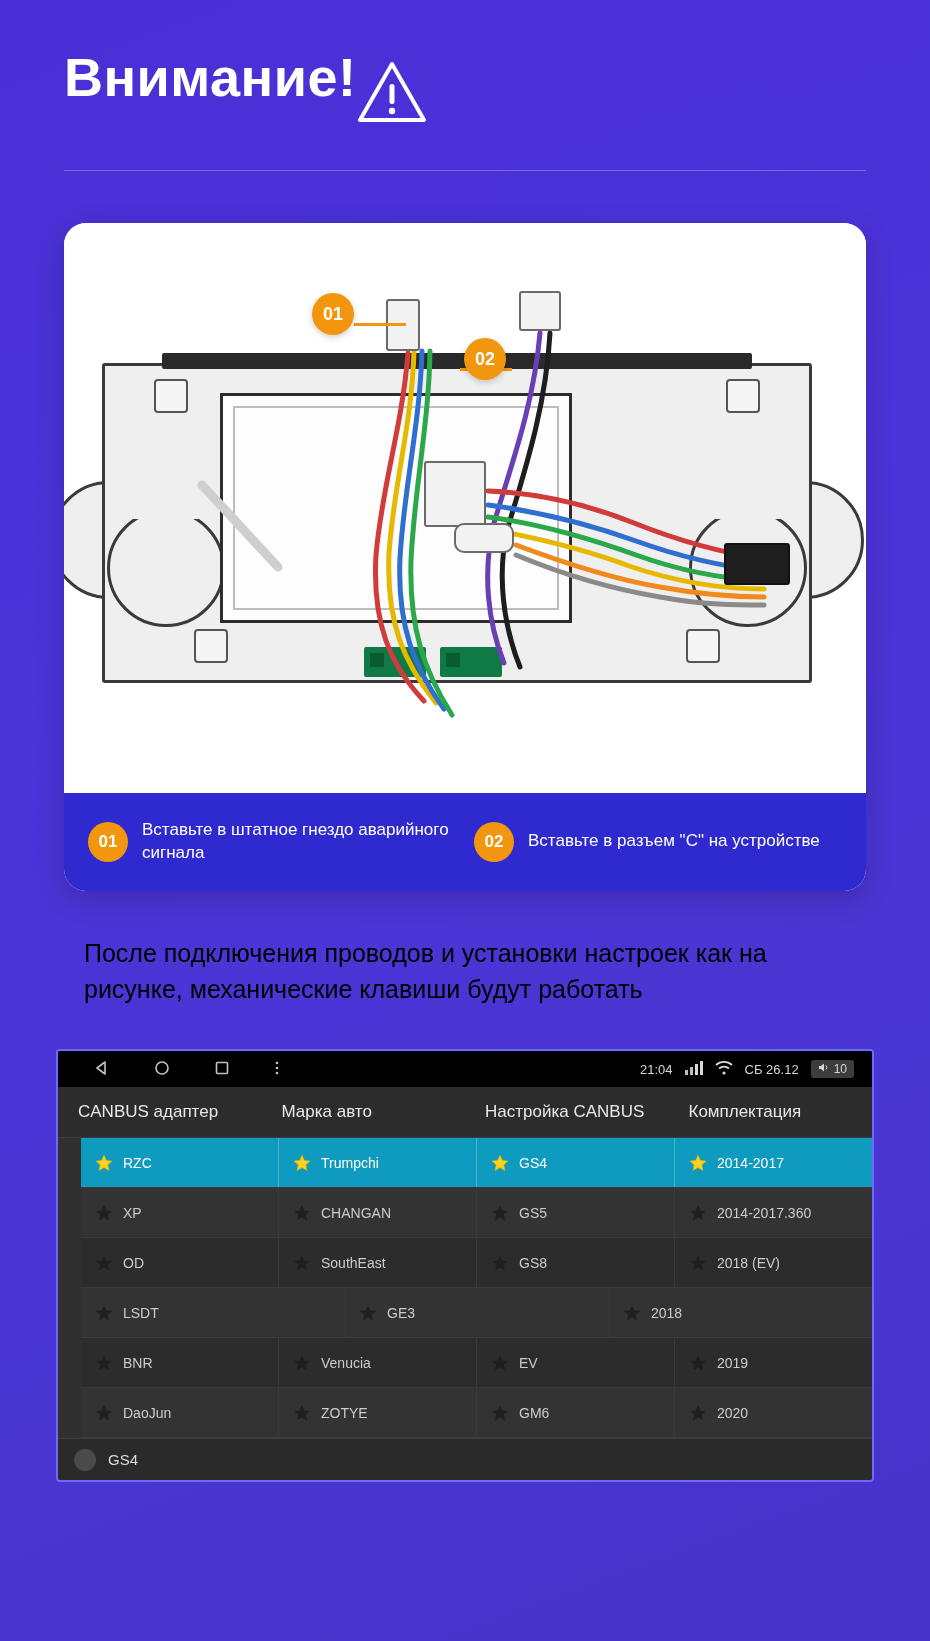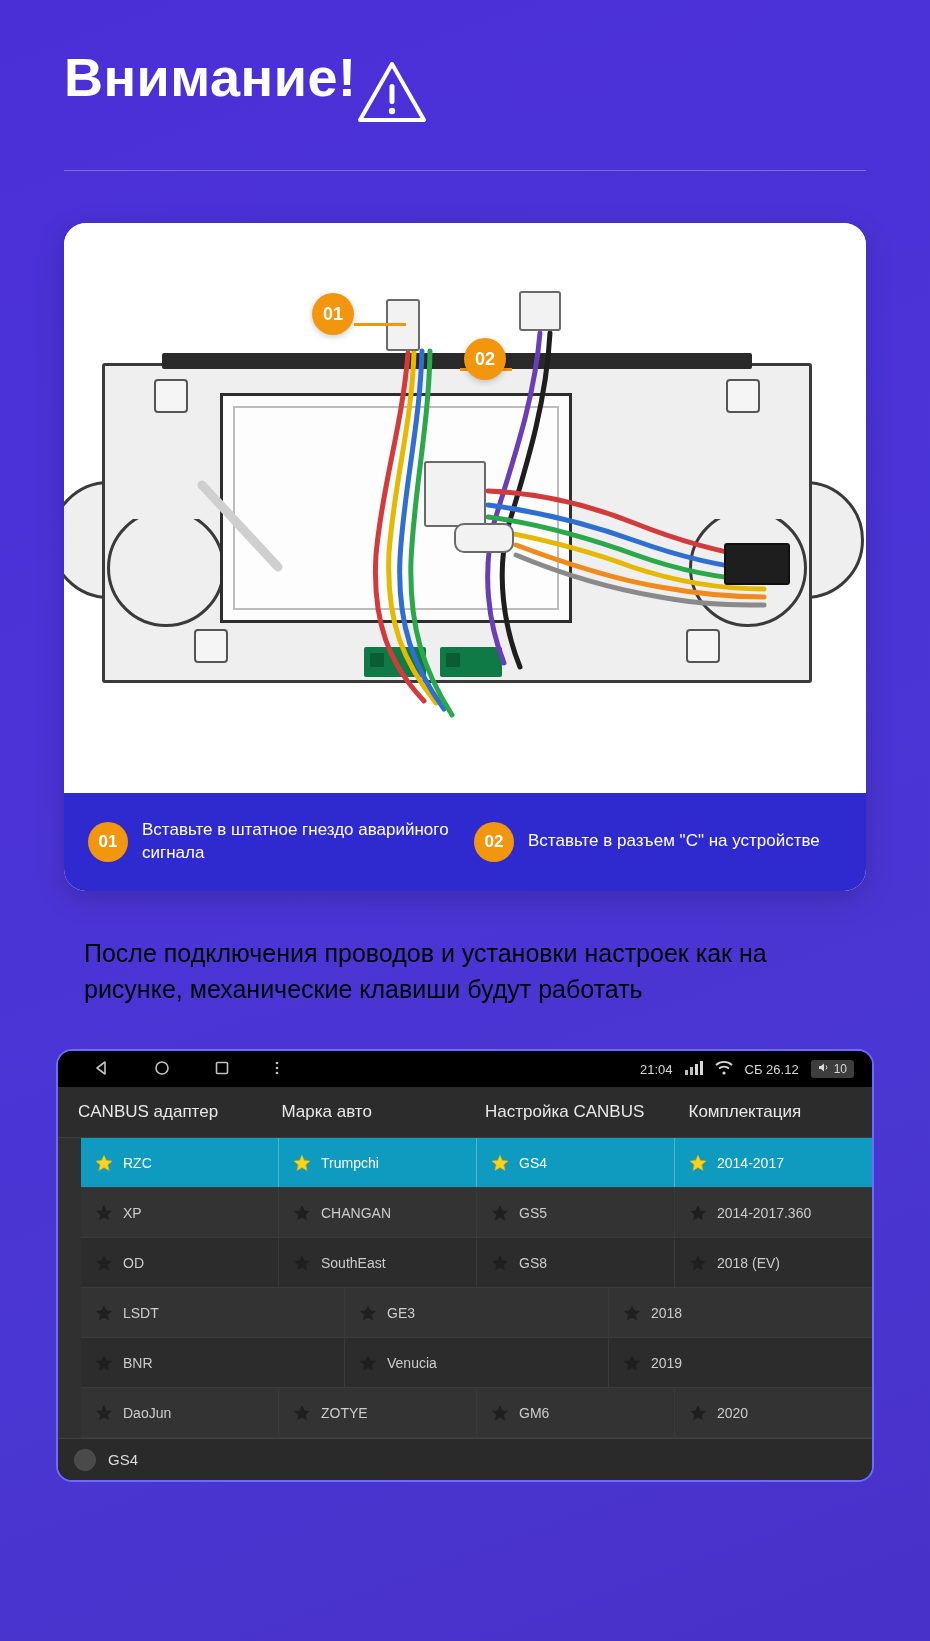--- a/index.html
+++ b/index.html
@@ -204,21 +204,21 @@
     font-size: 25px;
     line-height: 1.45;
     color: #000000;
   }
 
   
   .device {
     margin: 42px 56px 0 56px;
     background: #2a2a2a;
     border: 2px solid #6f6aff;
-    border-radius: 16px;
+    border-radius: 4px;
     overflow: hidden;
   }
   .statusbar {
     height: 36px;
     background: #000000;
     display: flex;
     align-items: center;
     padding: 0 14px;
     gap: 0;
     font-size: 13px;
@@ -553,20 +553,26 @@
       <div class="cell">
         <span class="star"><svg viewBox="0 0 20 20" width="18" height="18">
               <path d="M10 1.5 L12.6 7.2 L18.8 7.9 L14.2 12 L15.5 18.2 L10 15 L4.5 18.2 L5.8 12 L1.2 7.9 L7.4 7.2 Z" fill="#1f1f1f"></path>
             </svg></span>
         <span>Venucia</span>
       </div>
       <div class="cell">
         <span class="star"><svg viewBox="0 0 20 20" width="18" height="18">
               <path d="M10 1.5 L12.6 7.2 L18.8 7.9 L14.2 12 L15.5 18.2 L10 15 L4.5 18.2 L5.8 12 L1.2 7.9 L7.4 7.2 Z" fill="#1f1f1f"></path>
             </svg></span>
+        <span>EV</span>
+      </div>
+      <div class="cell">
+        <span class="star"><svg viewBox="0 0 20 20" width="18" height="18">
+              <path d="M10 1.5 L12.6 7.2 L18.8 7.9 L14.2 12 L15.5 18.2 L10 15 L4.5 18.2 L5.8 12 L1.2 7.9 L7.4 7.2 Z" fill="#1f1f1f"></path>
+            </svg></span>
         <span>2019</span>
       </div>
     </div>
 
     <div class="row">
       <div class="cell">
         <span class="star"><svg viewBox="0 0 20 20" width="18" height="18">
               <path d="M10 1.5 L12.6 7.2 L18.8 7.9 L14.2 12 L15.5 18.2 L10 15 L4.5 18.2 L5.8 12 L1.2 7.9 L7.4 7.2 Z" fill="#1f1f1f"></path>
             </svg></span>
         <span>DaoJun</span>

